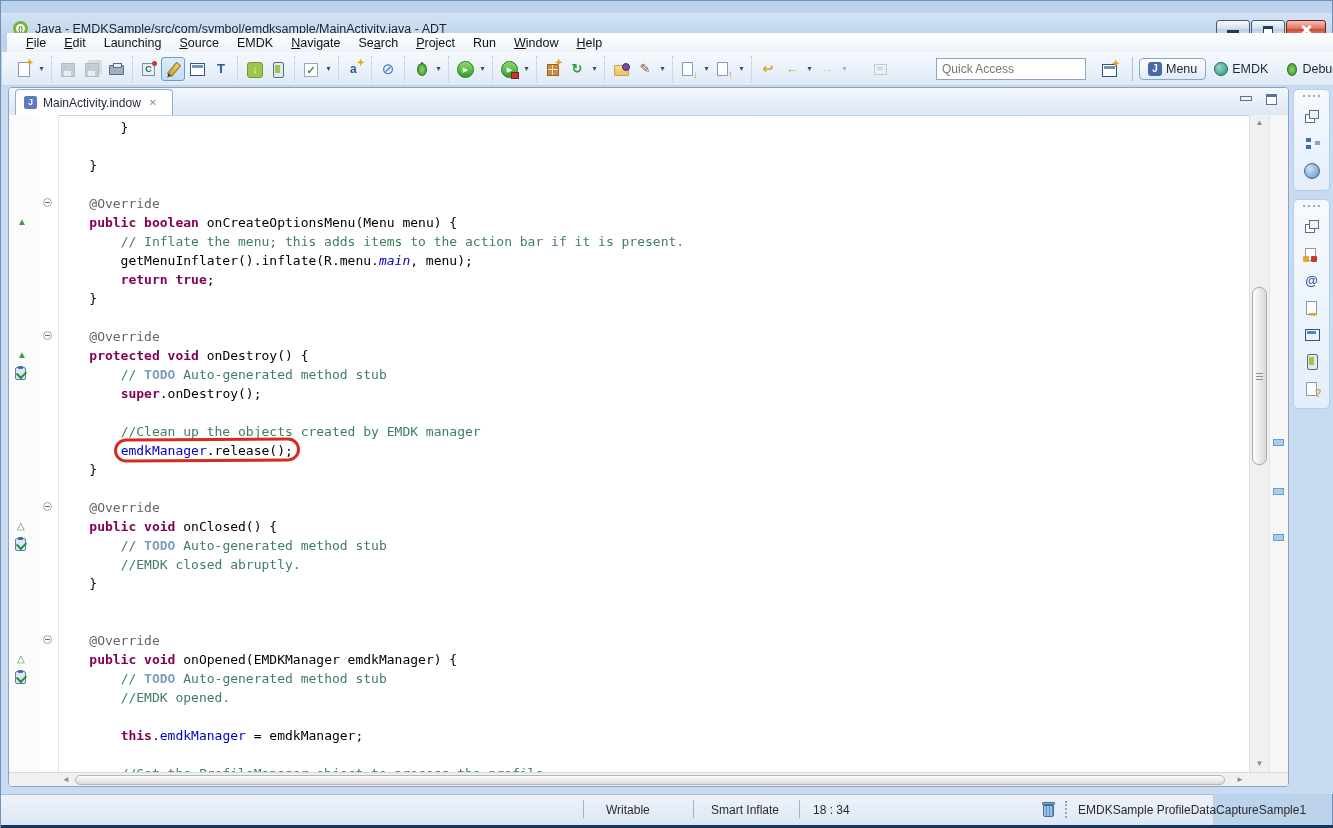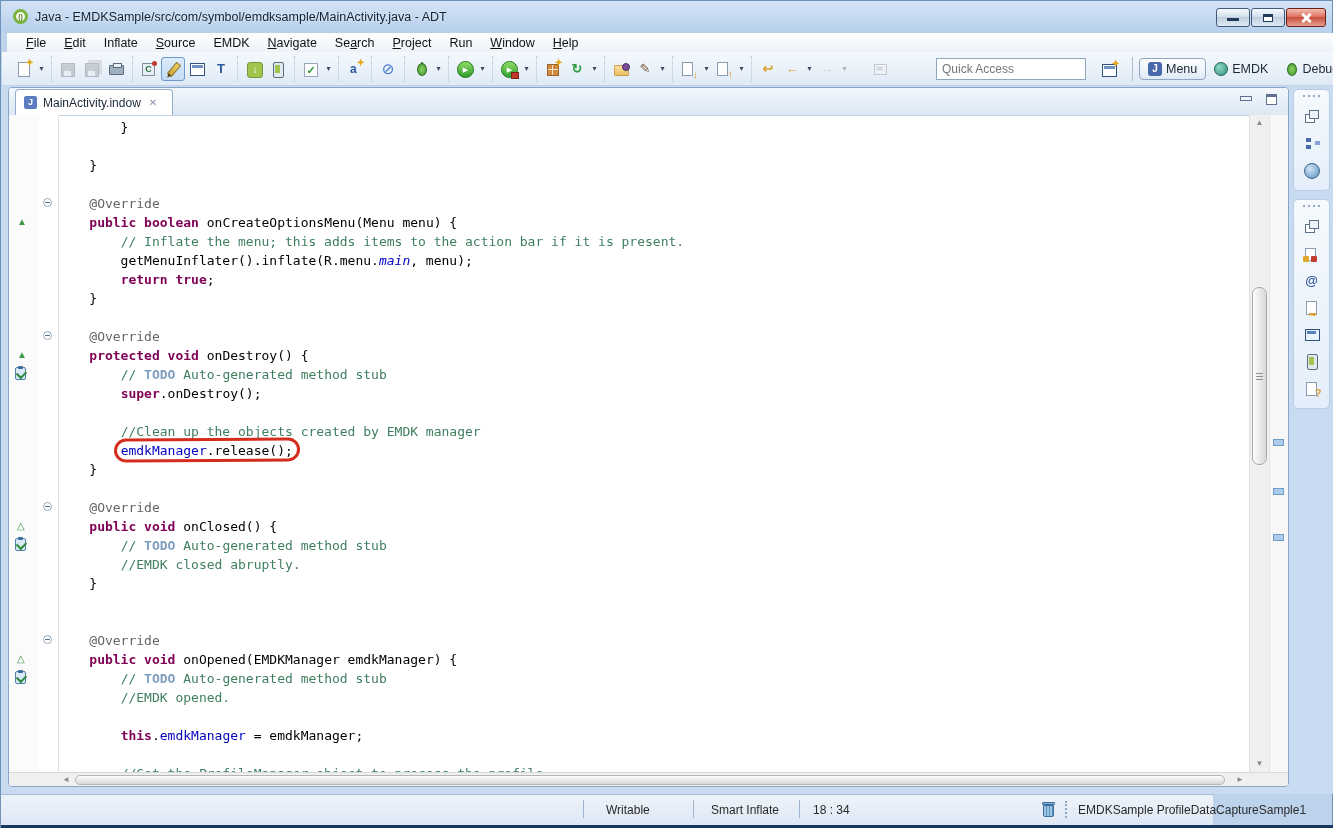--- a/index.html
+++ b/index.html
@@ -1,19 +1,19 @@
 <!DOCTYPE html>
 <html><head>
 <meta charset="utf-8">
 <style>
   html,body{margin:0;padding:0;}
   body{width:1333px;height:828px;overflow:hidden;font-family:"Liberation Sans",sans-serif;background:#8fb0d4;}
   .window{position:relative;width:1333px;height:828px;background:#bdd3ec;border:1px solid #6e92b8;box-sizing:border-box;}
   
-  .titlebar{position:absolute;left:0;top:0;width:100%;height:32px;background:linear-gradient(#d3e3f5,#b6cfeb);}
+  .titlebar{position:absolute;left:0;top:12px;width:100%;height:32px;background:linear-gradient(#d3e3f5,#b6cfeb);}
   .adt-icon{position:absolute;left:12px;top:8px;width:15px;height:15px;border-radius:50%;background:#f7fbef;border:3px solid #79b33c;box-sizing:border-box;color:#4e7d22;font-size:7px;line-height:9px;text-align:center;font-weight:bold;}
   .title-text{position:absolute;left:34px;top:9px;font-size:12.5px;color:#15202e;text-shadow:0 0 3px #e8f2fc;white-space:nowrap;}
   .winbtns{position:absolute;right:6px;top:7px;display:flex;gap:1px;}
   .wbtn{width:34px;height:19px;border:1px solid #41597a;border-radius:3px;background:linear-gradient(#f6fafd,#d4dfec 45%,#bccbdc 46%,#dfeaf4);position:relative;box-sizing:border-box;}
   .wbtn.close{width:40px;background:linear-gradient(#f3c0b4,#de7260 45%,#c44a36 46%,#e8a090);border-color:#6e2014;}
   .wbtn-min-glyph{position:absolute;left:10px;bottom:5px;width:12px;height:3px;background:#243c5c;}
   .wbtn-max-glyph{position:absolute;left:11px;top:5px;width:10px;height:8px;border:1px solid #243c5c;border-top-width:3px;box-sizing:border-box;background:#fff;}
   .wbtn-x{position:absolute;left:50%;top:50%;width:12px;height:12px;transform:translate(-50%,-50%);}
   .wbtn-x::before,.wbtn-x::after{content:"";position:absolute;left:5px;top:0;width:3px;height:12px;background:#fff;border-radius:1px;}
   .wbtn-x::before{transform:rotate(45deg);}
@@ -174,21 +174,21 @@
         </div>
       <div class="wbtn close">
           <div class="wbtn-x"></div>
         </div>
     </div>
   </div>
 
   <div class="menubar">
       <span class="menu-item"><u>F</u>ile</span>
       <span class="menu-item"><u>E</u>dit</span>
-      <span class="menu-item">Inflate</span>
+      <span class="menu-item">Launching</span>
       <span class="menu-item"><u>S</u>ource</span>
       <span class="menu-item">EMDK</span>
       <span class="menu-item"><u>N</u>avigate</span>
       <span class="menu-item">Se<u>a</u>rch</span>
       <span class="menu-item"><u>P</u>roject</span>
       <span class="menu-item">Run</span>
       <span class="menu-item"><u>W</u>indow</span>
       <span class="menu-item"><u>H</u>elp</span>
     </div>
 

